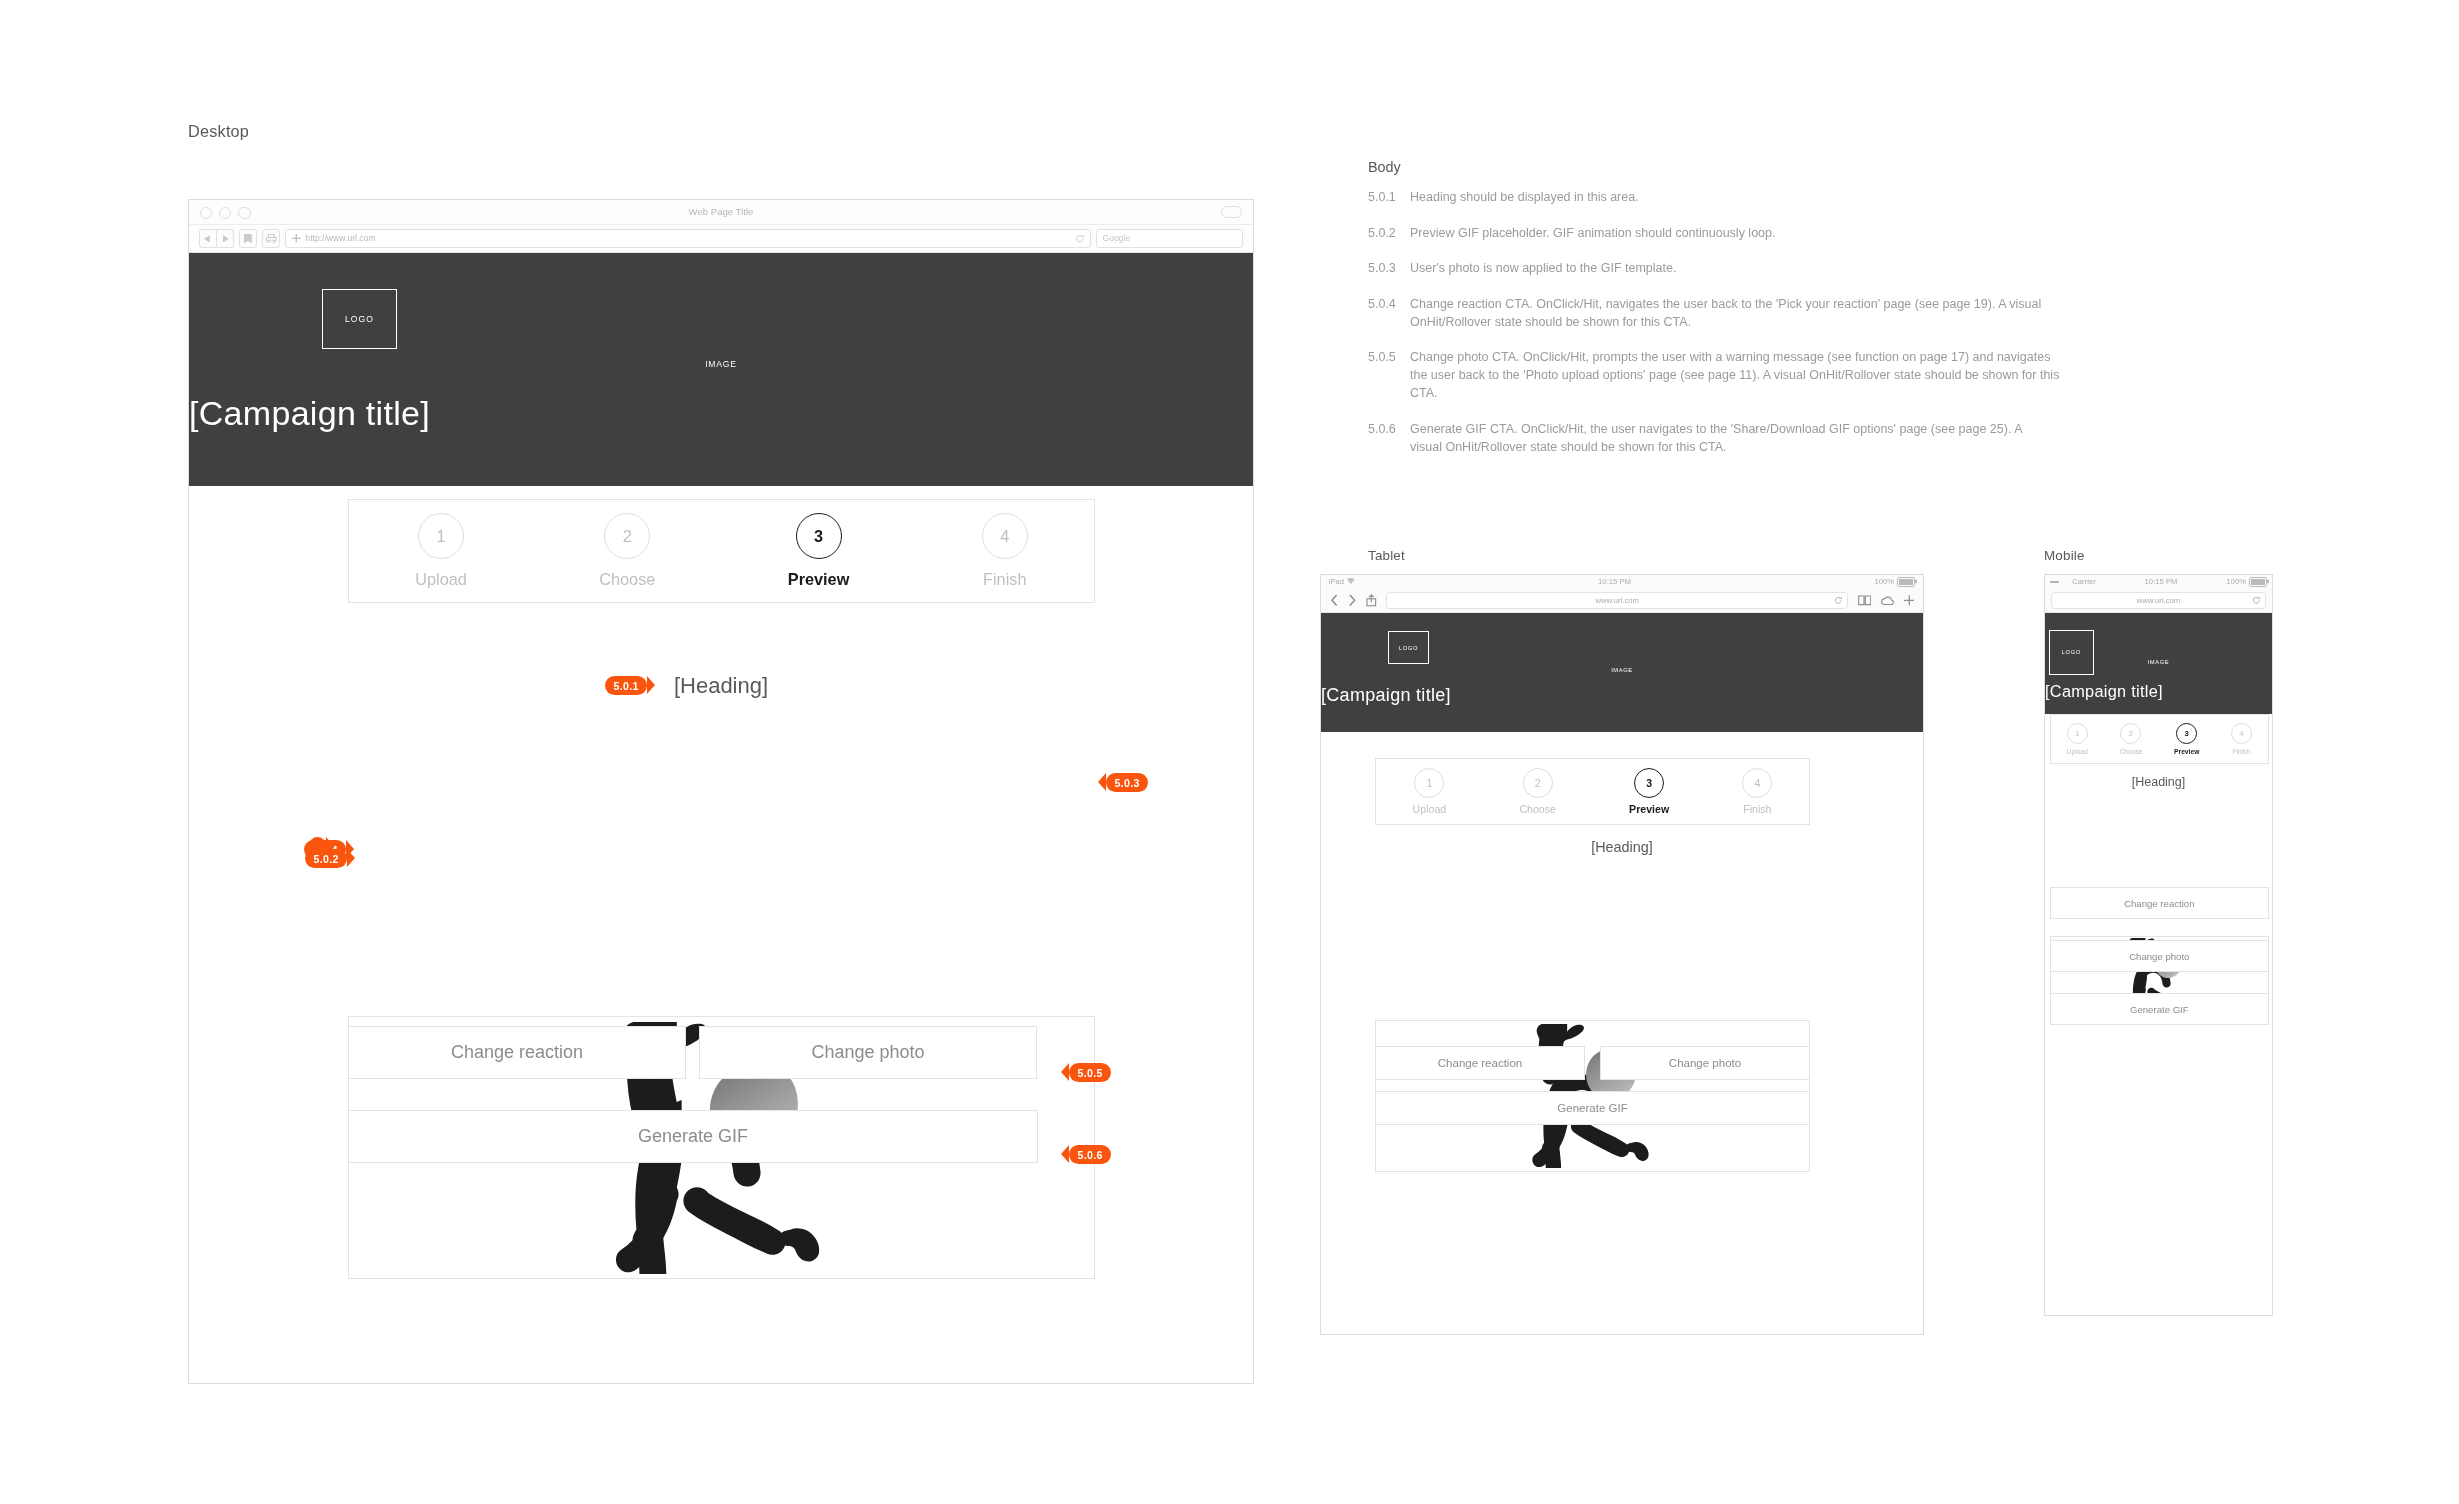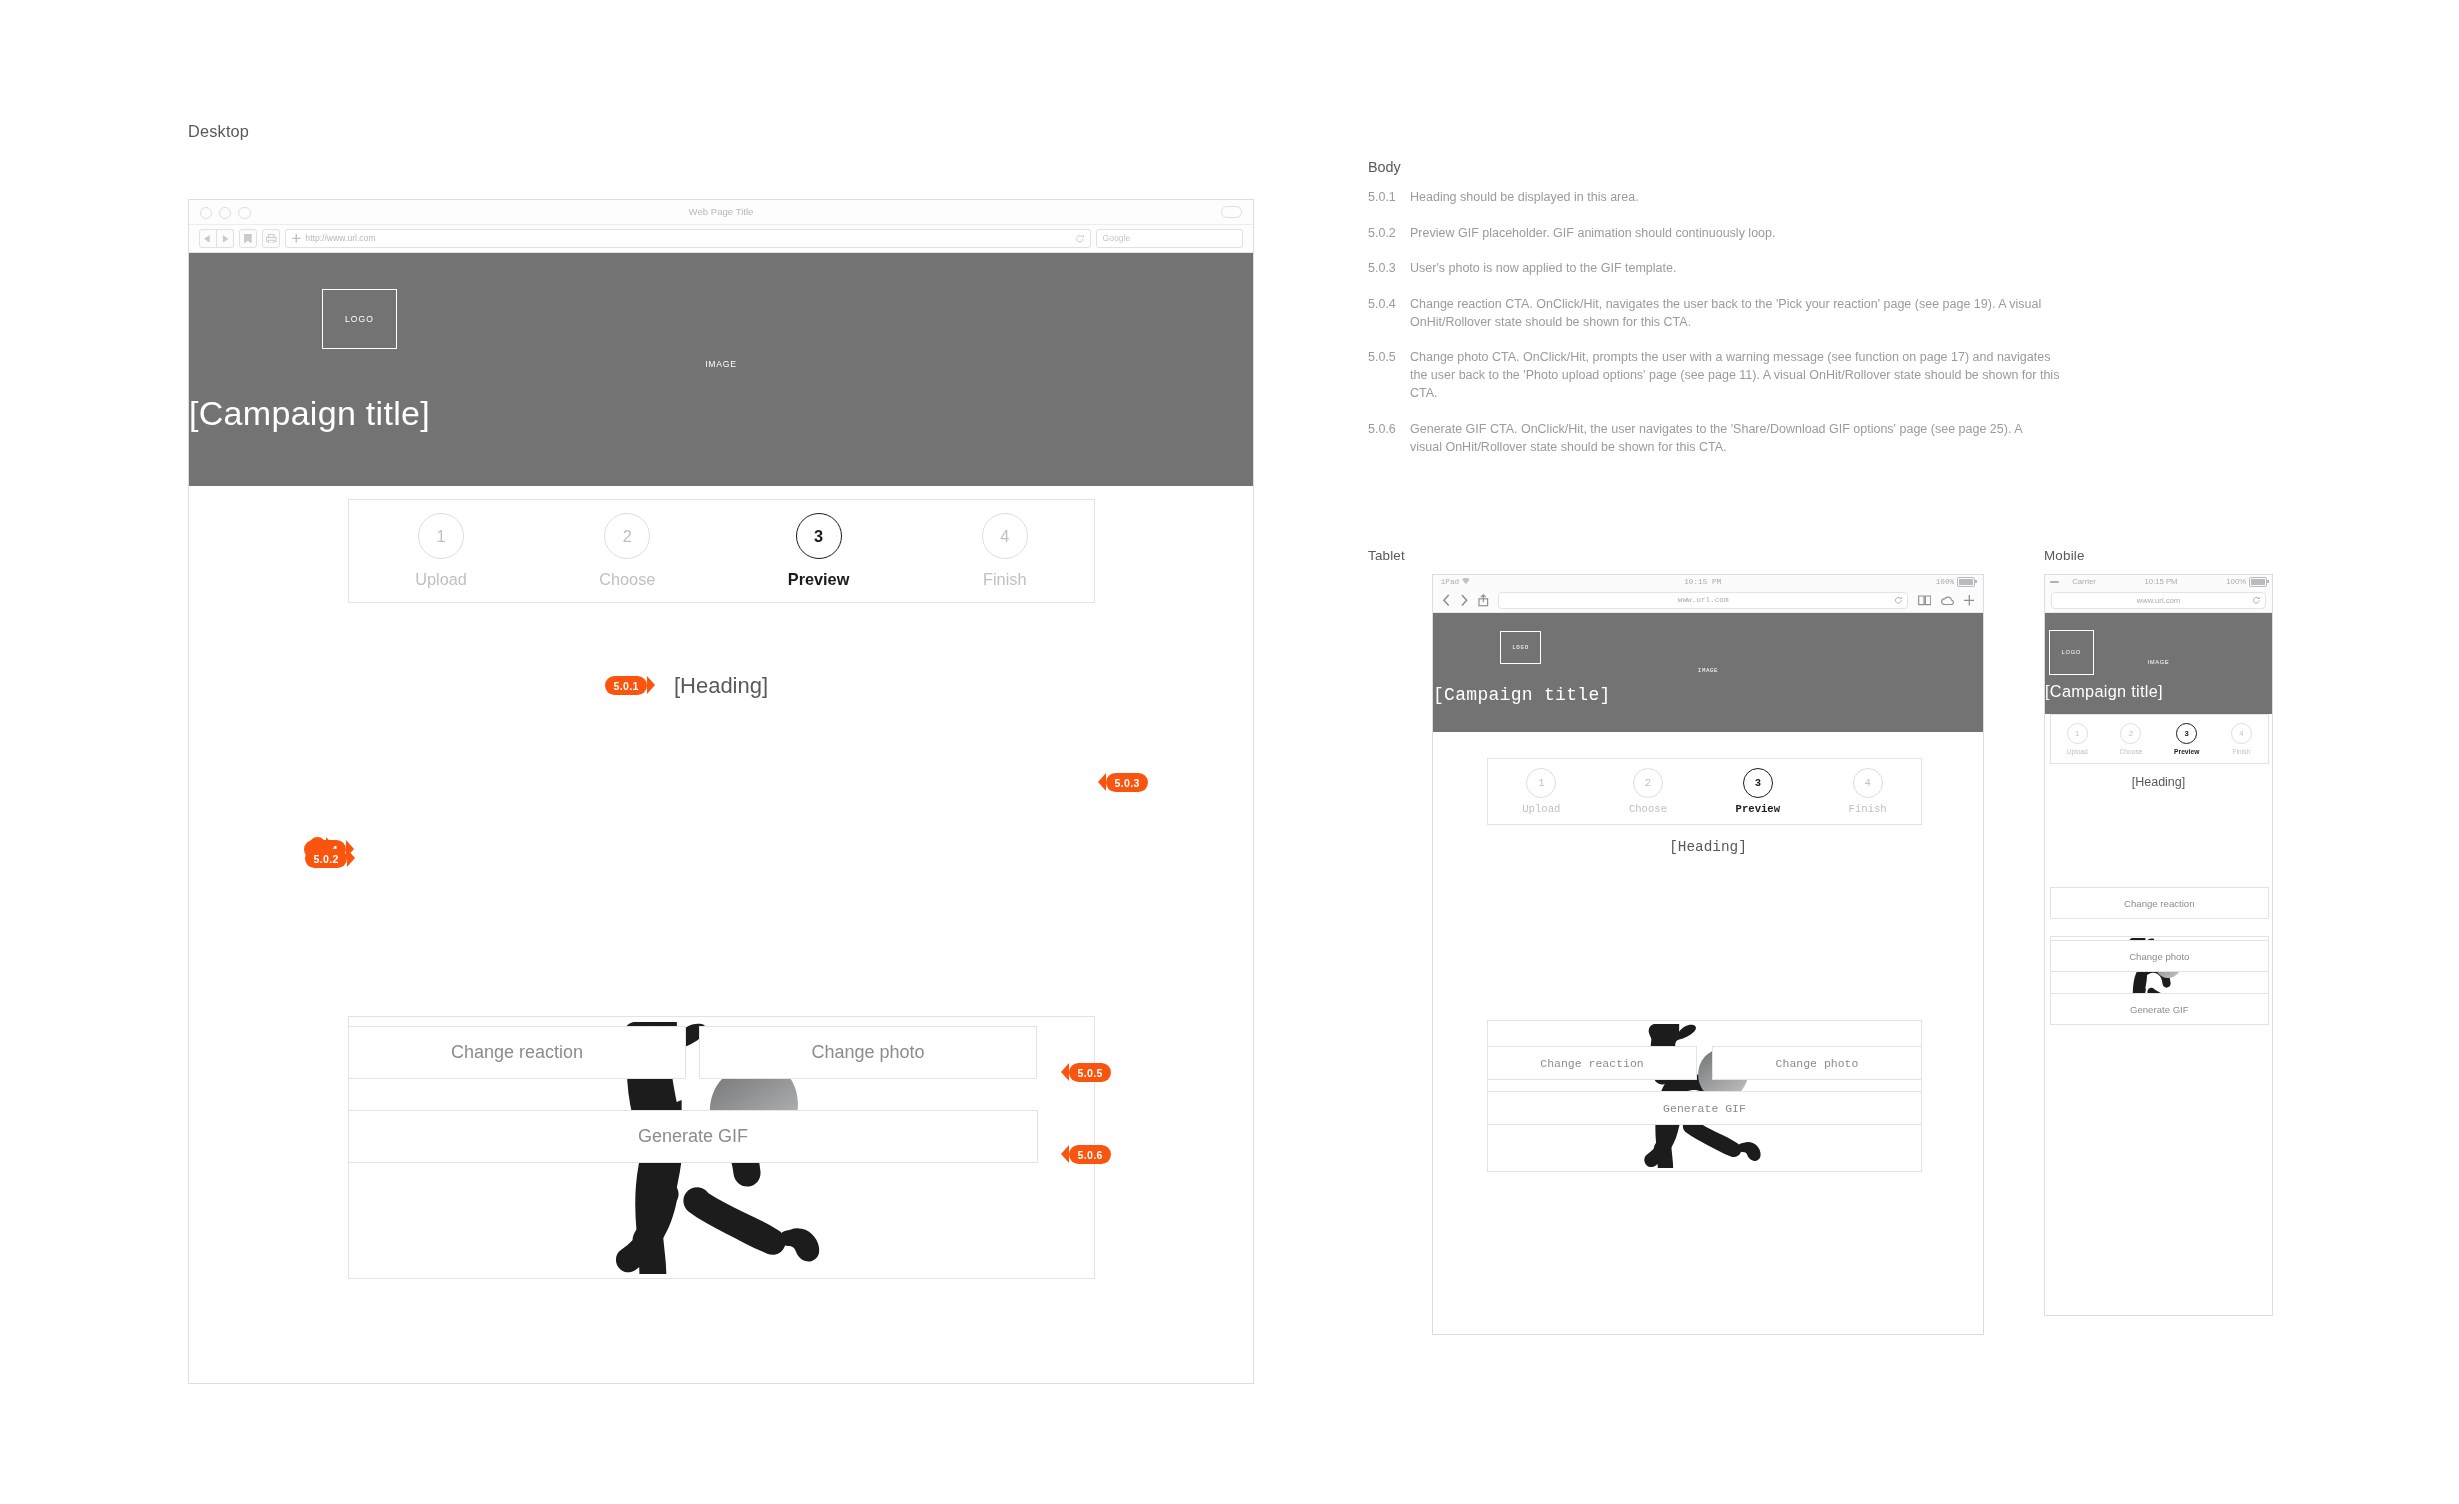--- a/index.html
+++ b/index.html
@@ -8,21 +8,21 @@
     font-family:"Liberation Sans","DejaVu Sans",sans-serif;
     color:#58595b;overflow:hidden;position:relative;
   }
   .abs{position:absolute;}
 
   
   .frame-label{font-size:16.3px;color:#58595b;letter-spacing:0.2px;}
   .device{background:#fff;border:1px solid #dcdddf;box-sizing:border-box;}
 
   
-  .hero{background:#737373;position:relative;box-sizing:border-box;}
+  .hero{background:#404040;position:relative;box-sizing:border-box;}
   .logo-box{border:1px solid #ffffff;box-sizing:border-box;display:flex;
             align-items:center;justify-content:center;color:#fff;}
   .hero-image-lbl{color:#ffffff;text-align:center;position:absolute;}
   .hero-title{color:#ffffff;position:absolute;
               font-weight:400;letter-spacing:0.3px;}
 
   
   .stepper{border:1px solid #e2e3e5;box-sizing:border-box;display:flex;
            align-items:center;justify-content:space-around;background:#fff;}
   .step{display:flex;flex-direction:column;align-items:center;}
@@ -250,21 +250,21 @@
       <span class="txt" style="max-width:653px;">Change photo CTA. OnClick/Hit, prompts the user with a warning message (see function on page 17) and navigates the user back to the 'Photo upload options' page (see page 11). A visual OnHit/Rollover state should be shown for this CTA.</span>
     </div>
   <div class="note">
       <span class="num">5.0.6</span>
       <span class="txt" style="max-width:634px;">Generate GIF CTA. OnClick/Hit, the user navigates to the 'Share/Download GIF options' page (see page 25). A visual OnHit/Rollover state should be shown for this CTA.</span>
     </div>
 </div>
 
 <div class="abs frame-label" style="left:1368px;top:548px;font-size:13.4px;">Tablet</div>
 
-<div class="abs device" style="left:1432px;top:574px;width:552px;height:761px;font-family:Liberation Mono, monospace;">
+<div class="abs device" style="left:1320px;top:574px;width:604px;height:761px;">
   <div class="ios-status">
     <span>iPad</span>
     <svg width="7.7" height="6.7" viewBox="0 0 8 7" style="margin-left:2.9px;">
         <path d="M0 1.5A6 6 0 0 1 8 1.5L4 6.5z" fill="#c2c3c5"></path>
       </svg>
     <span class="mid">10:15 PM</span>
     <span>100%</span>
     <span class="batt"></span>
   </div>
   <div class="ios-bar">

